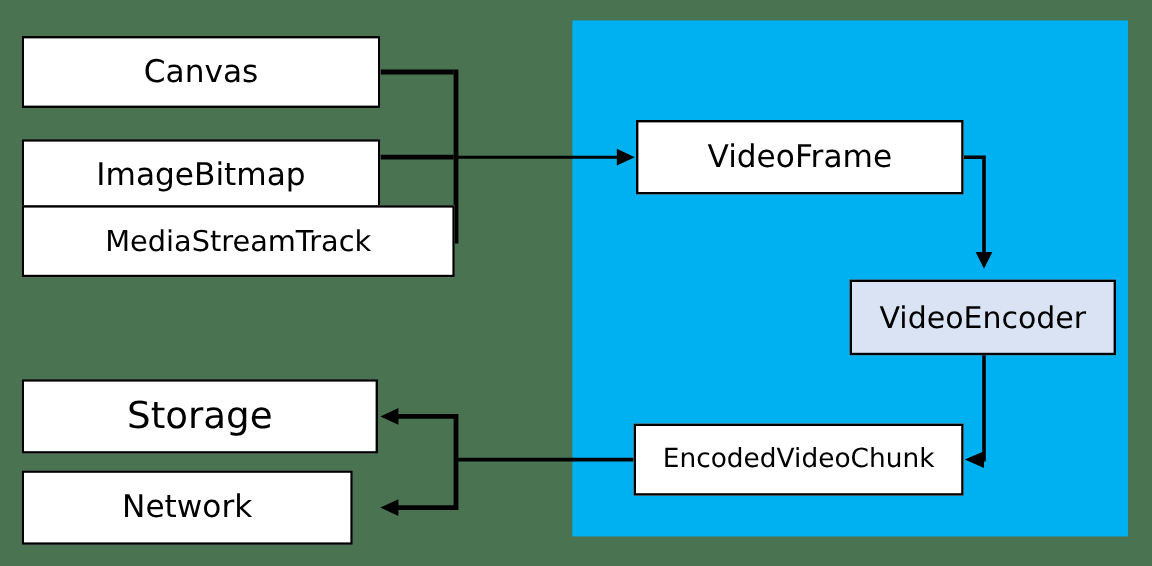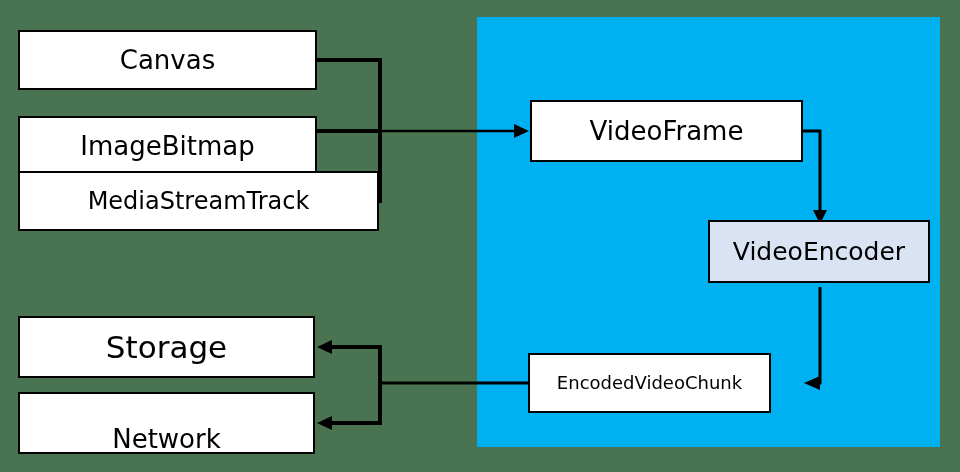--- a/index.html
+++ b/index.html
@@ -40,24 +40,24 @@
     color: #000;
     white-space: nowrap;
     line-height: 1;
   }
   .node.square { border-radius: 0; }
 
   .node-canvas            { left: 18px;  top: 30px;  width: 299px; height: 60px; font-size: 26px; }
   .node-imagebitmap       { left: 18px;  top: 101px; width: 299px; height: 60px; font-size: 26px; }
   .node-mediastreamtrack  { left: 18px;  top: 171px; width: 361px; height: 60px; font-size: 24px; }
   .node-storage           { left: 18px;  top: 316px; width: 297px; height: 62px; font-size: 31px; }
-  .node-network           { left: 18px;  top: 392px; width: 297px; height: 62px; font-size: 26px; align-items: flex-end; }
+  .node-network           { left: 18px;  top: 392px; width: 276px; height: 62px; font-size: 26px; }
   .node-videoframe        { left: 530px; top: 100px; width: 273px; height: 62px; font-size: 26px; }
-  .node-videoencoder      { left: 708px; top: 220px; width: 222px; height: 63px; font-size: 25px; }
-  .node-encodedvideochunk { left: 528px; top: 353px; width: 243px; height: 60px; font-size: 18px; }
+  .node-videoencoder      { left: 708px; top: 233px; width: 222px; height: 63px; font-size: 25px; }
+  .node-encodedvideochunk { left: 528px; top: 353px; width: 275px; height: 60px; font-size: 22px; }
 </style>
 </head>
 <body>
 
 <div class="stage" style="background-color: rgb(74, 115, 81);">
 
   <div class="pipeline-region" style="background-color: rgb(0, 177, 242);"></div>
 
   <svg class="edges" width="960" height="472" viewBox="0 0 960 472">
 

